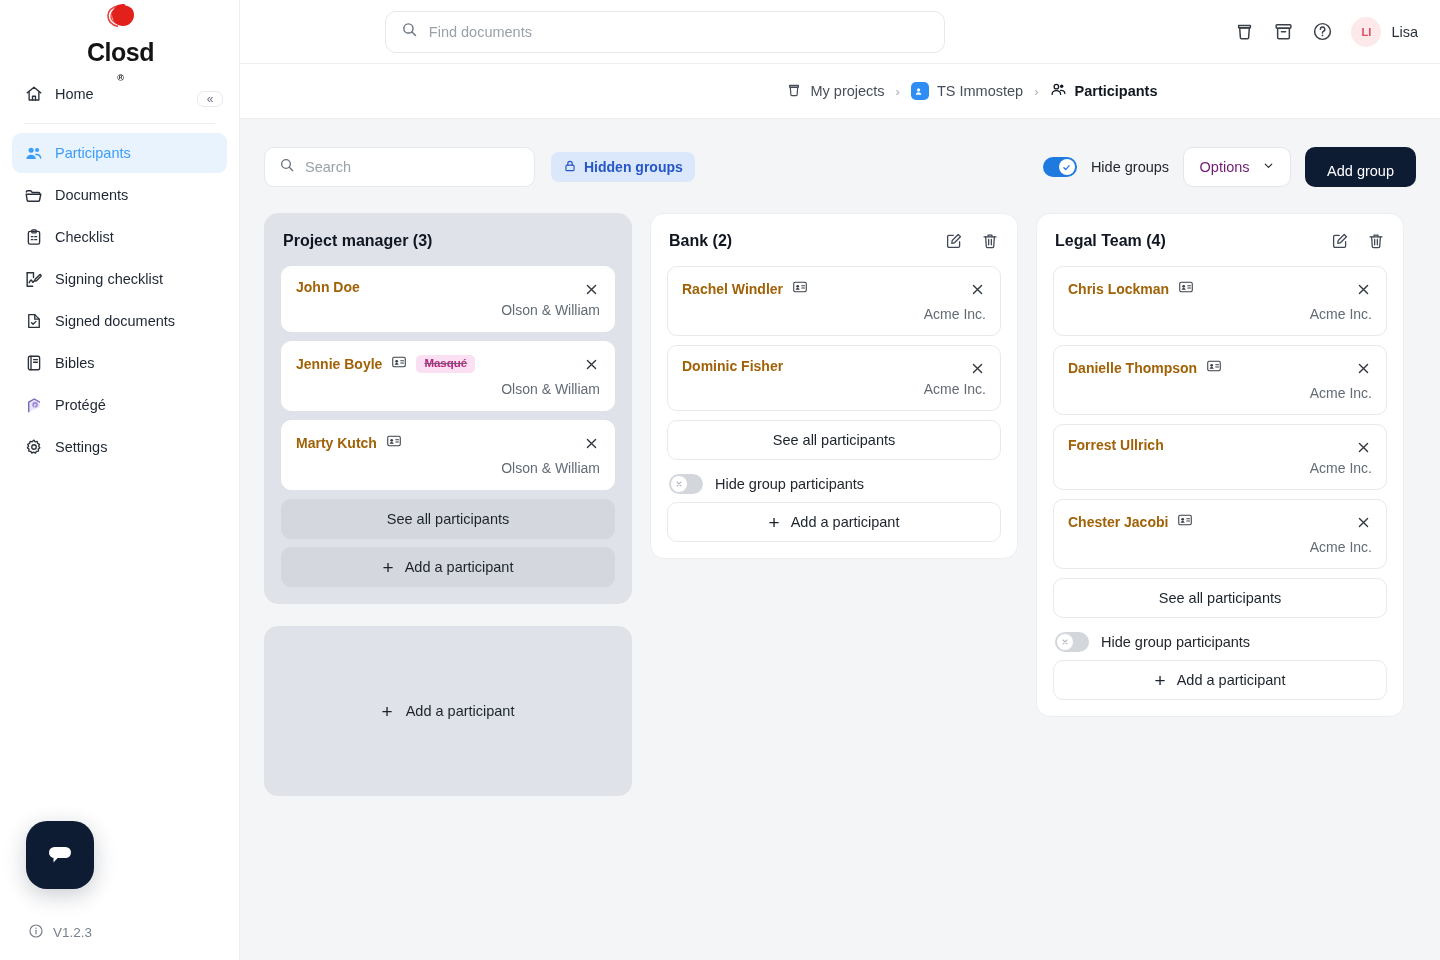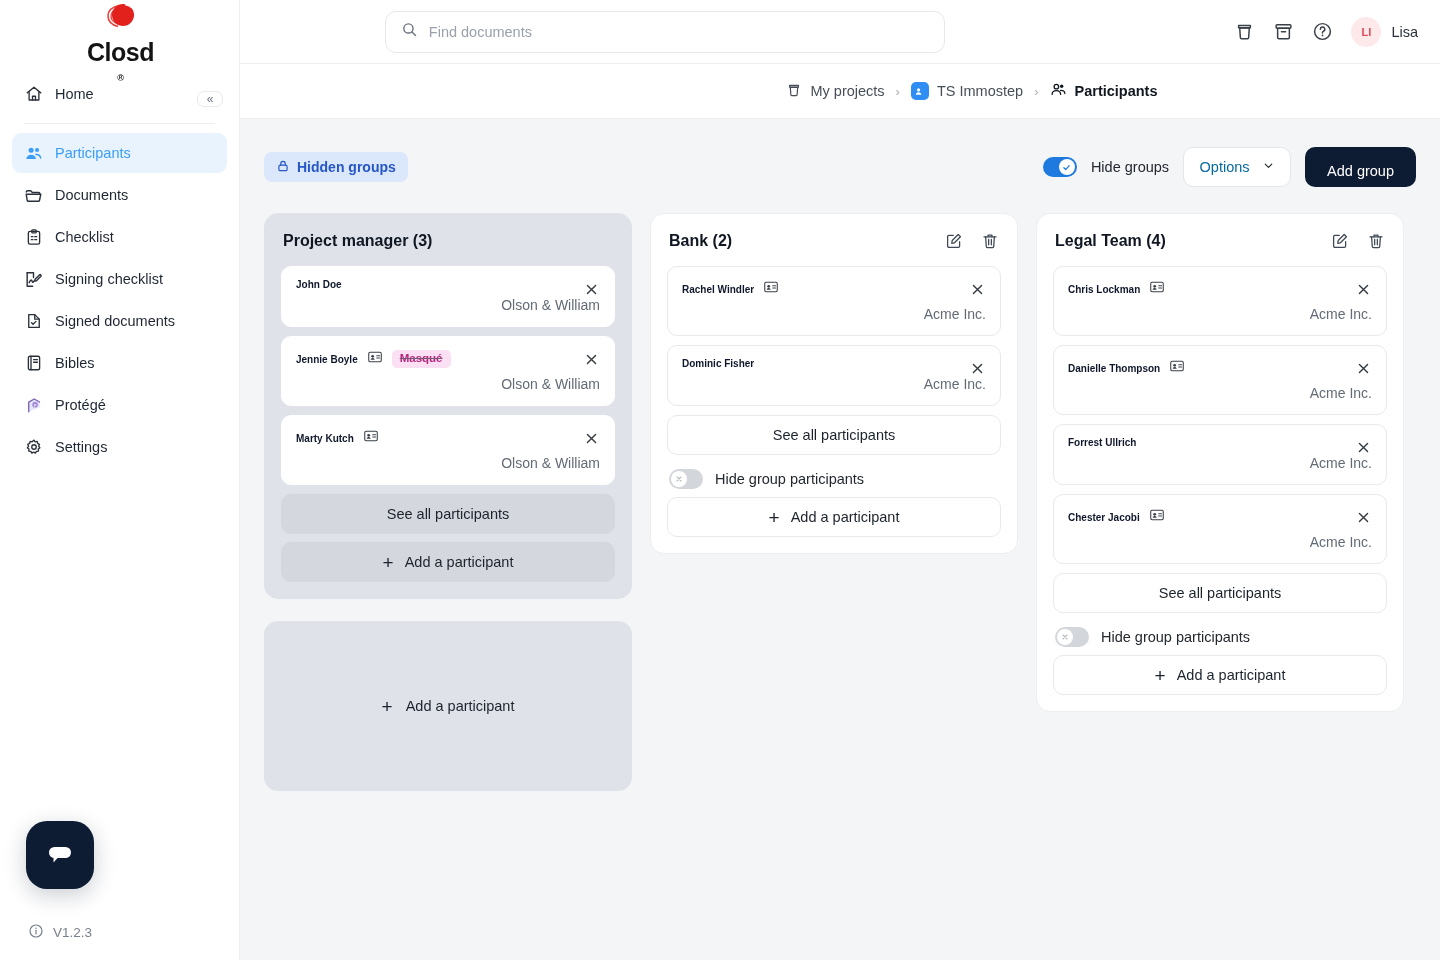--- a/index.html
+++ b/index.html
@@ -122,21 +122,21 @@
   .switch .knob {
     width:16px;height:16px;border-radius:50%;background:#fff;position:absolute;right:2px;
     display:flex;align-items:center;justify-content:center;
   }
   .switch.off { background:#d3d6db; }
   .switch.off .knob { left:2px; right:auto; }
   .switch-label { font-size:14.5px; color:#23282f; }
   .btn-options {
     height:40px; min-width:108px; background:#fff; border:1px solid #e3e5e9;
     border-radius:10px; display:flex; align-items:center; justify-content:center; gap:12px;
-    font-size:14.5px; color:#0369a1; padding:0 15px; cursor:pointer; font-family:inherit;
+    font-size:14.5px; color:#701a75; padding:0 15px; cursor:pointer; font-family:inherit;
   }
   .btn-add-group {
     height:40px; background:#0d1b33; color:#fff; border:none; border-radius:10px;
     padding:16px 22px; font-size:14.5px; cursor:pointer; font-family:inherit;
   }
 
   
   .columns { display:flex; gap:18px; align-items:flex-start; }
   .col { width:368px; display:flex; flex-direction:column; gap:22px; }
   .group-card {
@@ -150,21 +150,21 @@
   .group-title { font-size:16px; font-weight:700; color:#101722; }
   .group-head-actions { margin-left:auto; display:flex; gap:18px; color:#3f4854; }
   .group-head-actions span { cursor:pointer; display:flex; }
 
   .person {
     border:1px solid #e7e9ec; background:#fff; border-radius:10px;
     padding:12px 14px 13px 14px; margin-bottom:9px; position:relative;
   }
   .muted .person { border-color:#ffffff; }
   .person-top { display:flex; align-items:center; gap:9px; }
-  .person-name { font-size:10px; font-weight:700; color:#0f172a; }
+  .person-name { font-size:14px; font-weight:700; color:#a16207; }
   .badge-masque {
     background:#fbdff2; color:#b8257f; font-size:11.5px; font-weight:600;
     border-radius:5px; padding:3px 8px; line-height:1;
     text-decoration: line-through; text-decoration-color:#7a5c72;
   }
   .person-org { font-size:14px; color:#636b75; margin-top:7px;text-align:right; }
   .person-x {
     position:absolute; right:12px; top:11px; width:22px;height:22px;
     display:flex;align-items:center;justify-content:center; cursor:pointer; color:#31383f;
   }
@@ -406,20 +406,29 @@
               <path d="M15 13.2c3.2-.4 6 1.7 6 4.6" stroke="#121820"></path>
             </svg>
         </span>
         <span>Participants</span>
       </span>
     </div>
 
     <div class="content">
 
       <div class="toolbar">
+        <div class="search-box">
+          <span>
+            <svg width="16" height="16" viewBox="0 0 24 24" fill="none" stroke="#6b7280" stroke-width="2" stroke-linecap="round">
+                <circle cx="10.5" cy="10.5" r="6.5"></circle>
+                <path d="M15.5 15.5 20.5 20.5"></path>
+              </svg>
+          </span>
+          <input value="" placeholder="Search" style="">
+        </div>
 
         <button class="chip-hidden">
           <span>
             <svg width="14" height="14" viewBox="0 0 24 24" fill="none" stroke="#2557c7" stroke-width="2" stroke-linecap="round" stroke-linejoin="round">
                 <rect x="5" y="10.5" width="14" height="9.5" rx="2.2"></rect>
                 <path d="M8.2 10.5V7.8a3.8 3.8 0 0 1 7.6 0v2.7"></path>
               </svg>
           </span>
           <span>Hidden groups</span>
         </button>

